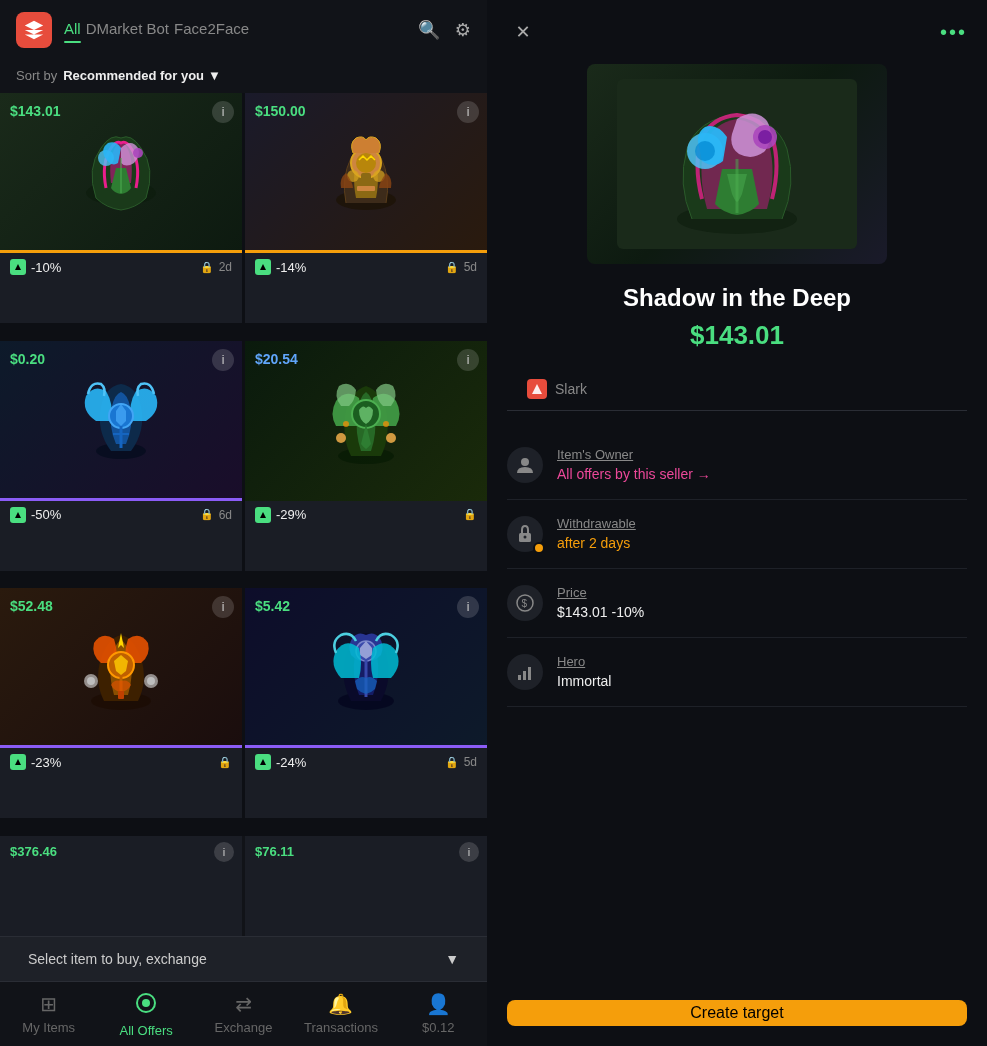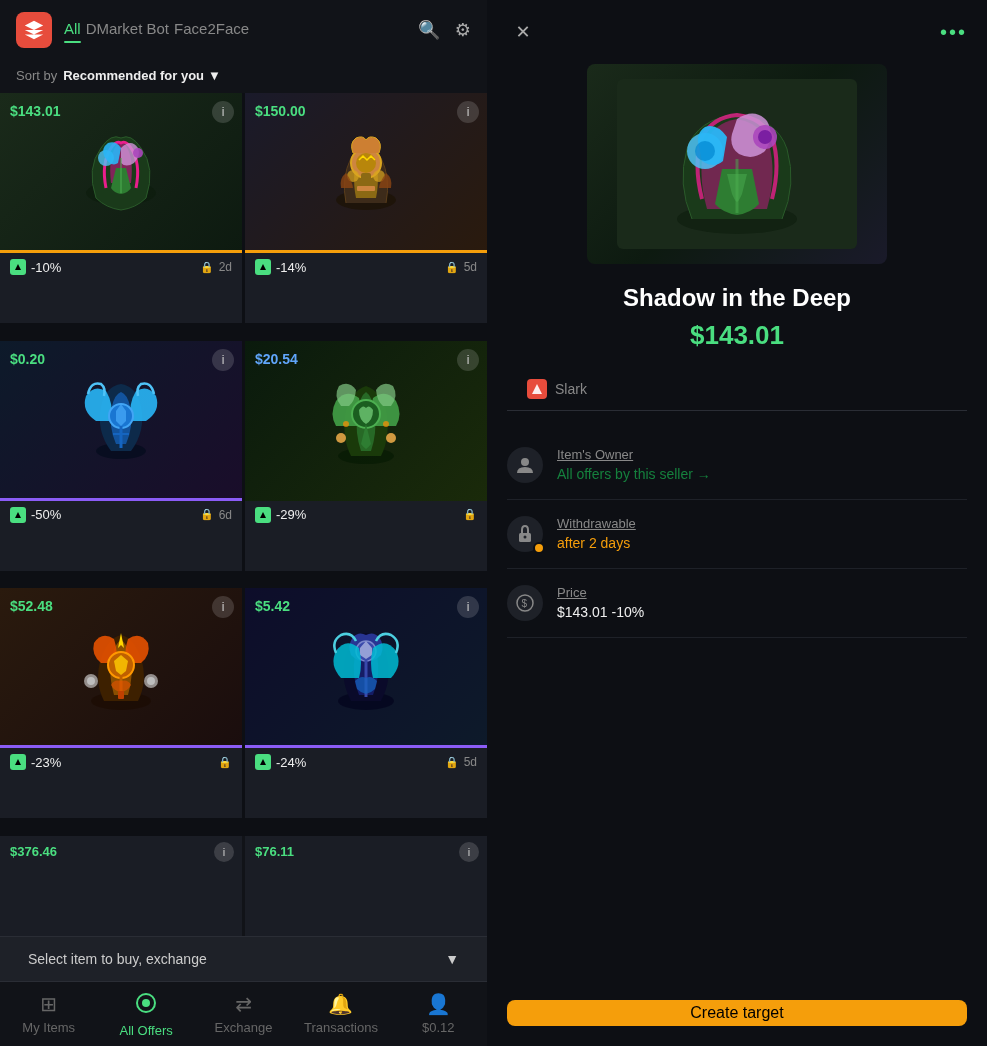--- a/index.html
+++ b/index.html
@@ -371,21 +371,21 @@
       font-size: 13px;
       color: #888;
       text-decoration: underline;
     }
     .detail-value {
       font-size: 14px;
       color: #eee;
     }
     .detail-value.orange { color: #f59e0b; }
     .detail-value.green-link {
-      color: #15803d;
+      color: #ec4899;
       cursor: pointer;
       display: flex;
       align-items: center;
       gap: 4px;
     }
 
     
     .action-buttons {
       display: flex;
       gap: 12px;
@@ -850,18 +850,31 @@
           <circle cx="9" cy="9" r="8" fill="none" stroke="#888" stroke-width="1.5"></circle>
           <text x="5.5" y="13" font-size="10" fill="#888">$</text>
         </svg>
       </div>
       <div class="detail-content">
         <span class="detail-label">Price</span>
         <span class="detail-value">$143.01  -10%</span>
       </div>
     </div>
 
+    <div class="detail-row">
+      <div class="detail-icon-wrap">
+        <svg width="18" height="18" viewBox="0 0 18 18" fill="#888">
+          <rect x="2" y="12" width="3" height="5" fill="#888"></rect>
+          <rect x="7" y="8" width="3" height="9" fill="#888"></rect>
+          <rect x="12" y="4" width="3" height="13" fill="#888"></rect>
+        </svg>
+      </div>
+      <div class="detail-content">
+        <span class="detail-label">Hero</span>
+        <span class="detail-value">Immortal</span>
+      </div>
+    </div>
   </div>
 
   <div class="action-buttons">
     <button class="btn-create-target">Create target</button>
   </div>
 </div>
 
 </body></html>

